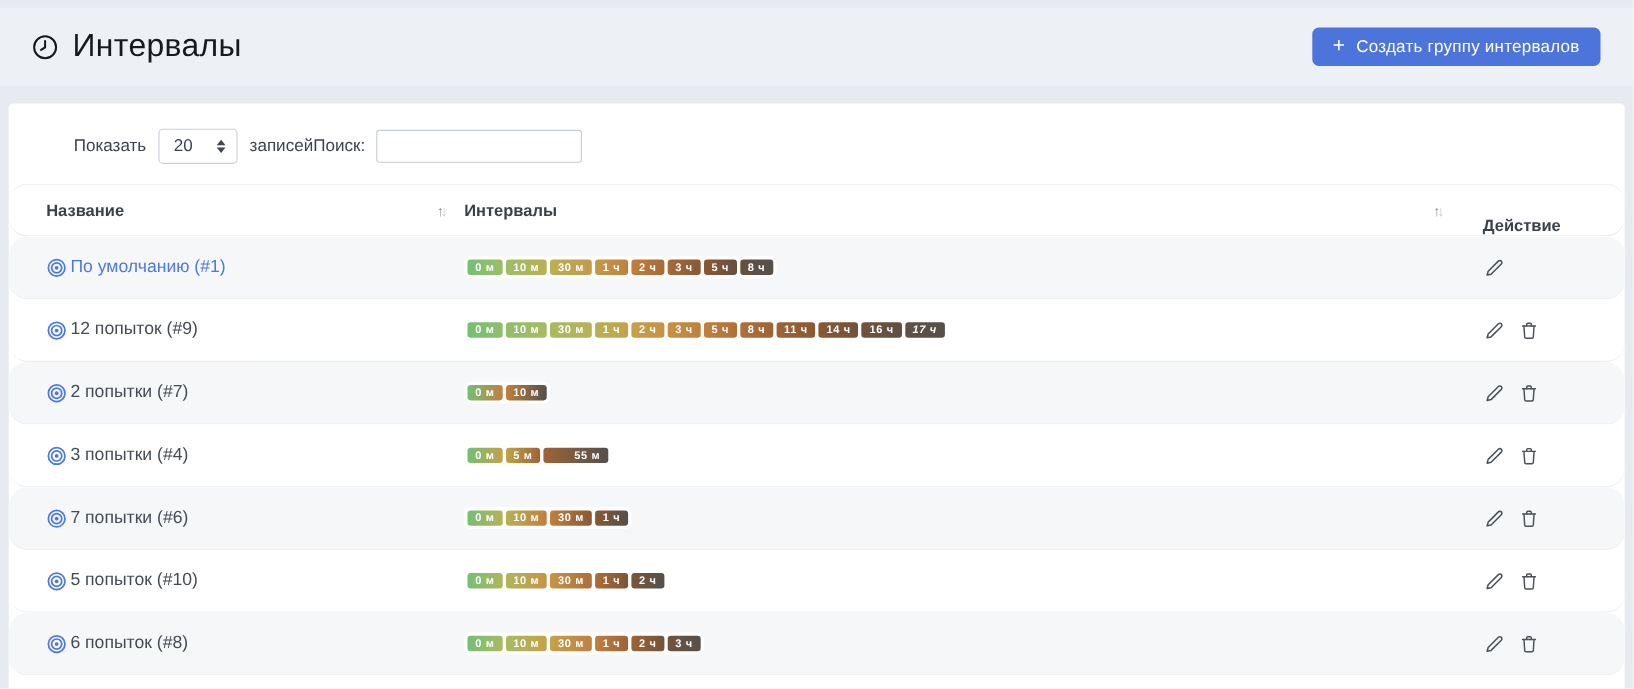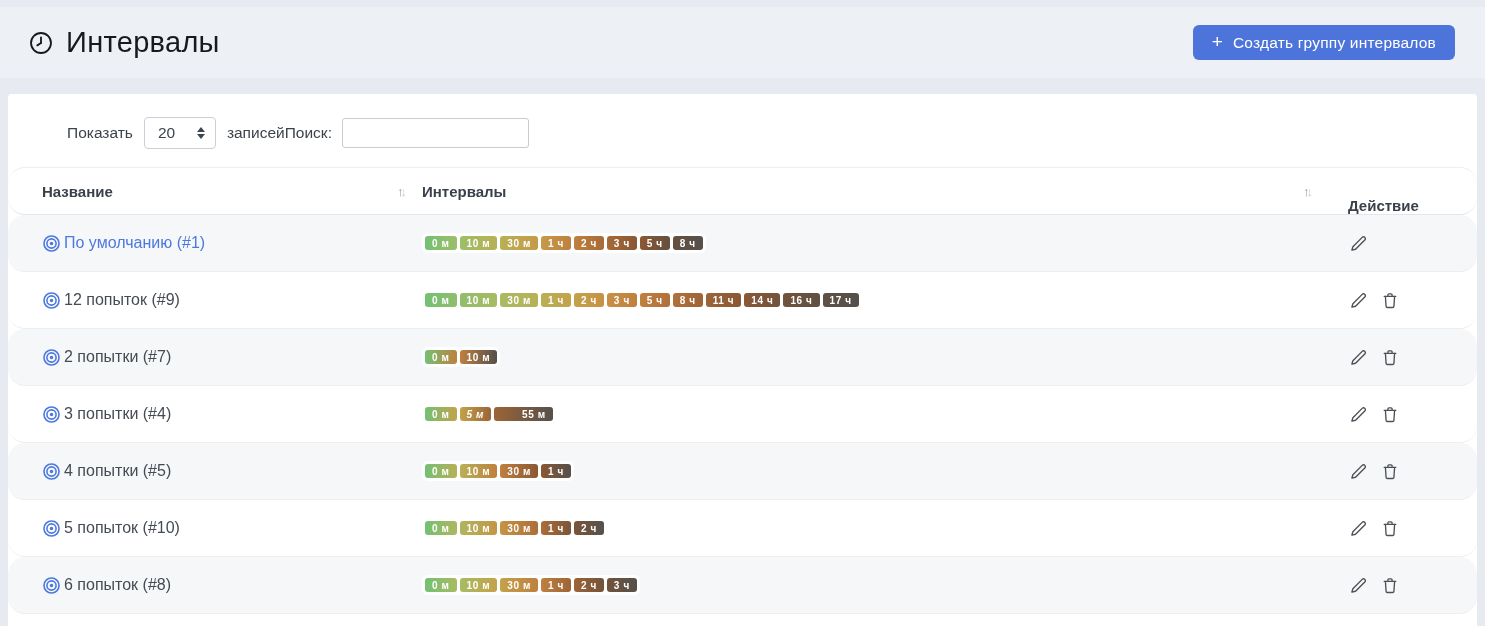--- a/index.html
+++ b/index.html
@@ -243,21 +243,21 @@
               <span class="badge" style="background: linear-gradient(90deg, rgb(143, 190, 108), rgb(168, 187, 98));">10 м</span>
               <span class="badge" style="background: linear-gradient(90deg, rgb(168, 187, 98), rgb(184, 176, 86));">30 м</span>
               <span class="badge" style="background: linear-gradient(90deg, rgb(184, 176, 86), rgb(195, 162, 75));">1 ч</span>
               <span class="badge" style="background: linear-gradient(90deg, rgb(195, 162, 75), rgb(199, 145, 69));">2 ч</span>
               <span class="badge" style="background: linear-gradient(90deg, rgb(199, 145, 69), rgb(191, 128, 63));">3 ч</span>
               <span class="badge" style="background: linear-gradient(90deg, rgb(191, 128, 63), rgb(176, 112, 58));">5 ч</span>
               <span class="badge" style="background: linear-gradient(90deg, rgb(176, 112, 58), rgb(157, 100, 55));">8 ч</span>
               <span class="badge" style="background: linear-gradient(90deg, rgb(157, 100, 55), rgb(138, 88, 52));">11 ч</span>
               <span class="badge" style="background: linear-gradient(90deg, rgb(138, 88, 52), rgb(114, 83, 59));">14 ч</span>
               <span class="badge" style="background: linear-gradient(90deg, rgb(114, 83, 59), rgb(95, 80, 67));">16 ч</span>
-              <span class="badge" style="background: linear-gradient(90deg, rgb(95, 80, 67), rgb(85, 80, 75));">17 ч</span>
+              <span class="badge" style="background: linear-gradient(90deg, rgb(95, 80, 67), rgb(85, 80, 75)); font-style: italic;">17 ч</span>
             </span>
     </div>
     <div class="action-cell">
       <button class="icon-btn edit-btn" title="">
         <svg width="21" height="21" viewBox="0 0 24 24" fill="none" stroke="#4b5158" stroke-width="1.6" stroke-linejoin="round">
           <path d="M4.5 19.5 L5.6 15.6 L16.2 5 a2.1 2.1 0 0 1 3 0 a2.1 2.1 0 0 1 0 3 L8.6 18.6 Z"></path>
         </svg>
       </button>
       <button class="icon-btn delete-btn" title="">
         <svg width="20" height="21" viewBox="0 0 24 24" fill="none" stroke="#4b5158" stroke-width="1.6" stroke-linecap="round" stroke-linejoin="round">
@@ -309,21 +309,21 @@
           <circle cx="12" cy="12" r="9.5"></circle>
           <circle cx="12" cy="12" r="5.8"></circle>
           <circle cx="12" cy="12" r="2.2" fill="#4c78df" stroke="none"></circle>
         </svg>
       </span>
       <span class="name-text">3 попытки (#4)</span>
     </div>
     <div>
       <span class="badge-group">
               <span class="badge" style="background: linear-gradient(90deg, rgb(115, 192, 116), rgb(195, 162, 75));">0 м</span>
-              <span class="badge" style="background: linear-gradient(90deg, rgb(195, 162, 75), rgb(157, 100, 55)); font-style: italic;">5 м</span>
+              <span class="badge" style="background: linear-gradient(90deg, rgb(195, 162, 75), rgb(157, 100, 55));">5 м</span>
               <span class="badge" style="background: linear-gradient(90deg, rgb(157, 100, 55), rgb(85, 80, 75)); padding-left: 28px;">55 м</span>
             </span>
     </div>
     <div class="action-cell">
       <button class="icon-btn edit-btn" title="">
         <svg width="21" height="21" viewBox="0 0 24 24" fill="none" stroke="#4b5158" stroke-width="1.6" stroke-linejoin="round">
           <path d="M4.5 19.5 L5.6 15.6 L16.2 5 a2.1 2.1 0 0 1 3 0 a2.1 2.1 0 0 1 0 3 L8.6 18.6 Z"></path>
         </svg>
       </button>
       <button class="icon-btn delete-btn" title="">
@@ -338,21 +338,21 @@
 
   <div class="t-row data-row striped">
     <div class="name-cell">
       <span class="bullseye-icon" hidden="">
         <svg width="19" height="19" viewBox="0 0 24 24" fill="none" stroke="#4c78df" stroke-width="2">
           <circle cx="12" cy="12" r="9.5"></circle>
           <circle cx="12" cy="12" r="5.8"></circle>
           <circle cx="12" cy="12" r="2.2" fill="#4c78df" stroke="none"></circle>
         </svg>
       </span>
-      <span class="name-text">4 попытки (#5)</span>
+      <span class="name-text">7 попытки (#6)</span>
     </div>
     <div>
       <span class="badge-group">
               <span class="badge" style="background: linear-gradient(90deg, rgb(115, 192, 116), rgb(184, 176, 86));">0 м</span>
               <span class="badge" style="background: linear-gradient(90deg, rgb(184, 176, 86), rgb(191, 128, 63));">10 м</span>
               <span class="badge" style="background: linear-gradient(90deg, rgb(191, 128, 63), rgb(138, 88, 52));">30 м</span>
               <span class="badge" style="background: linear-gradient(90deg, rgb(138, 88, 52), rgb(85, 80, 75));">1 ч</span>
             </span>
     </div>
     <div class="action-cell">

